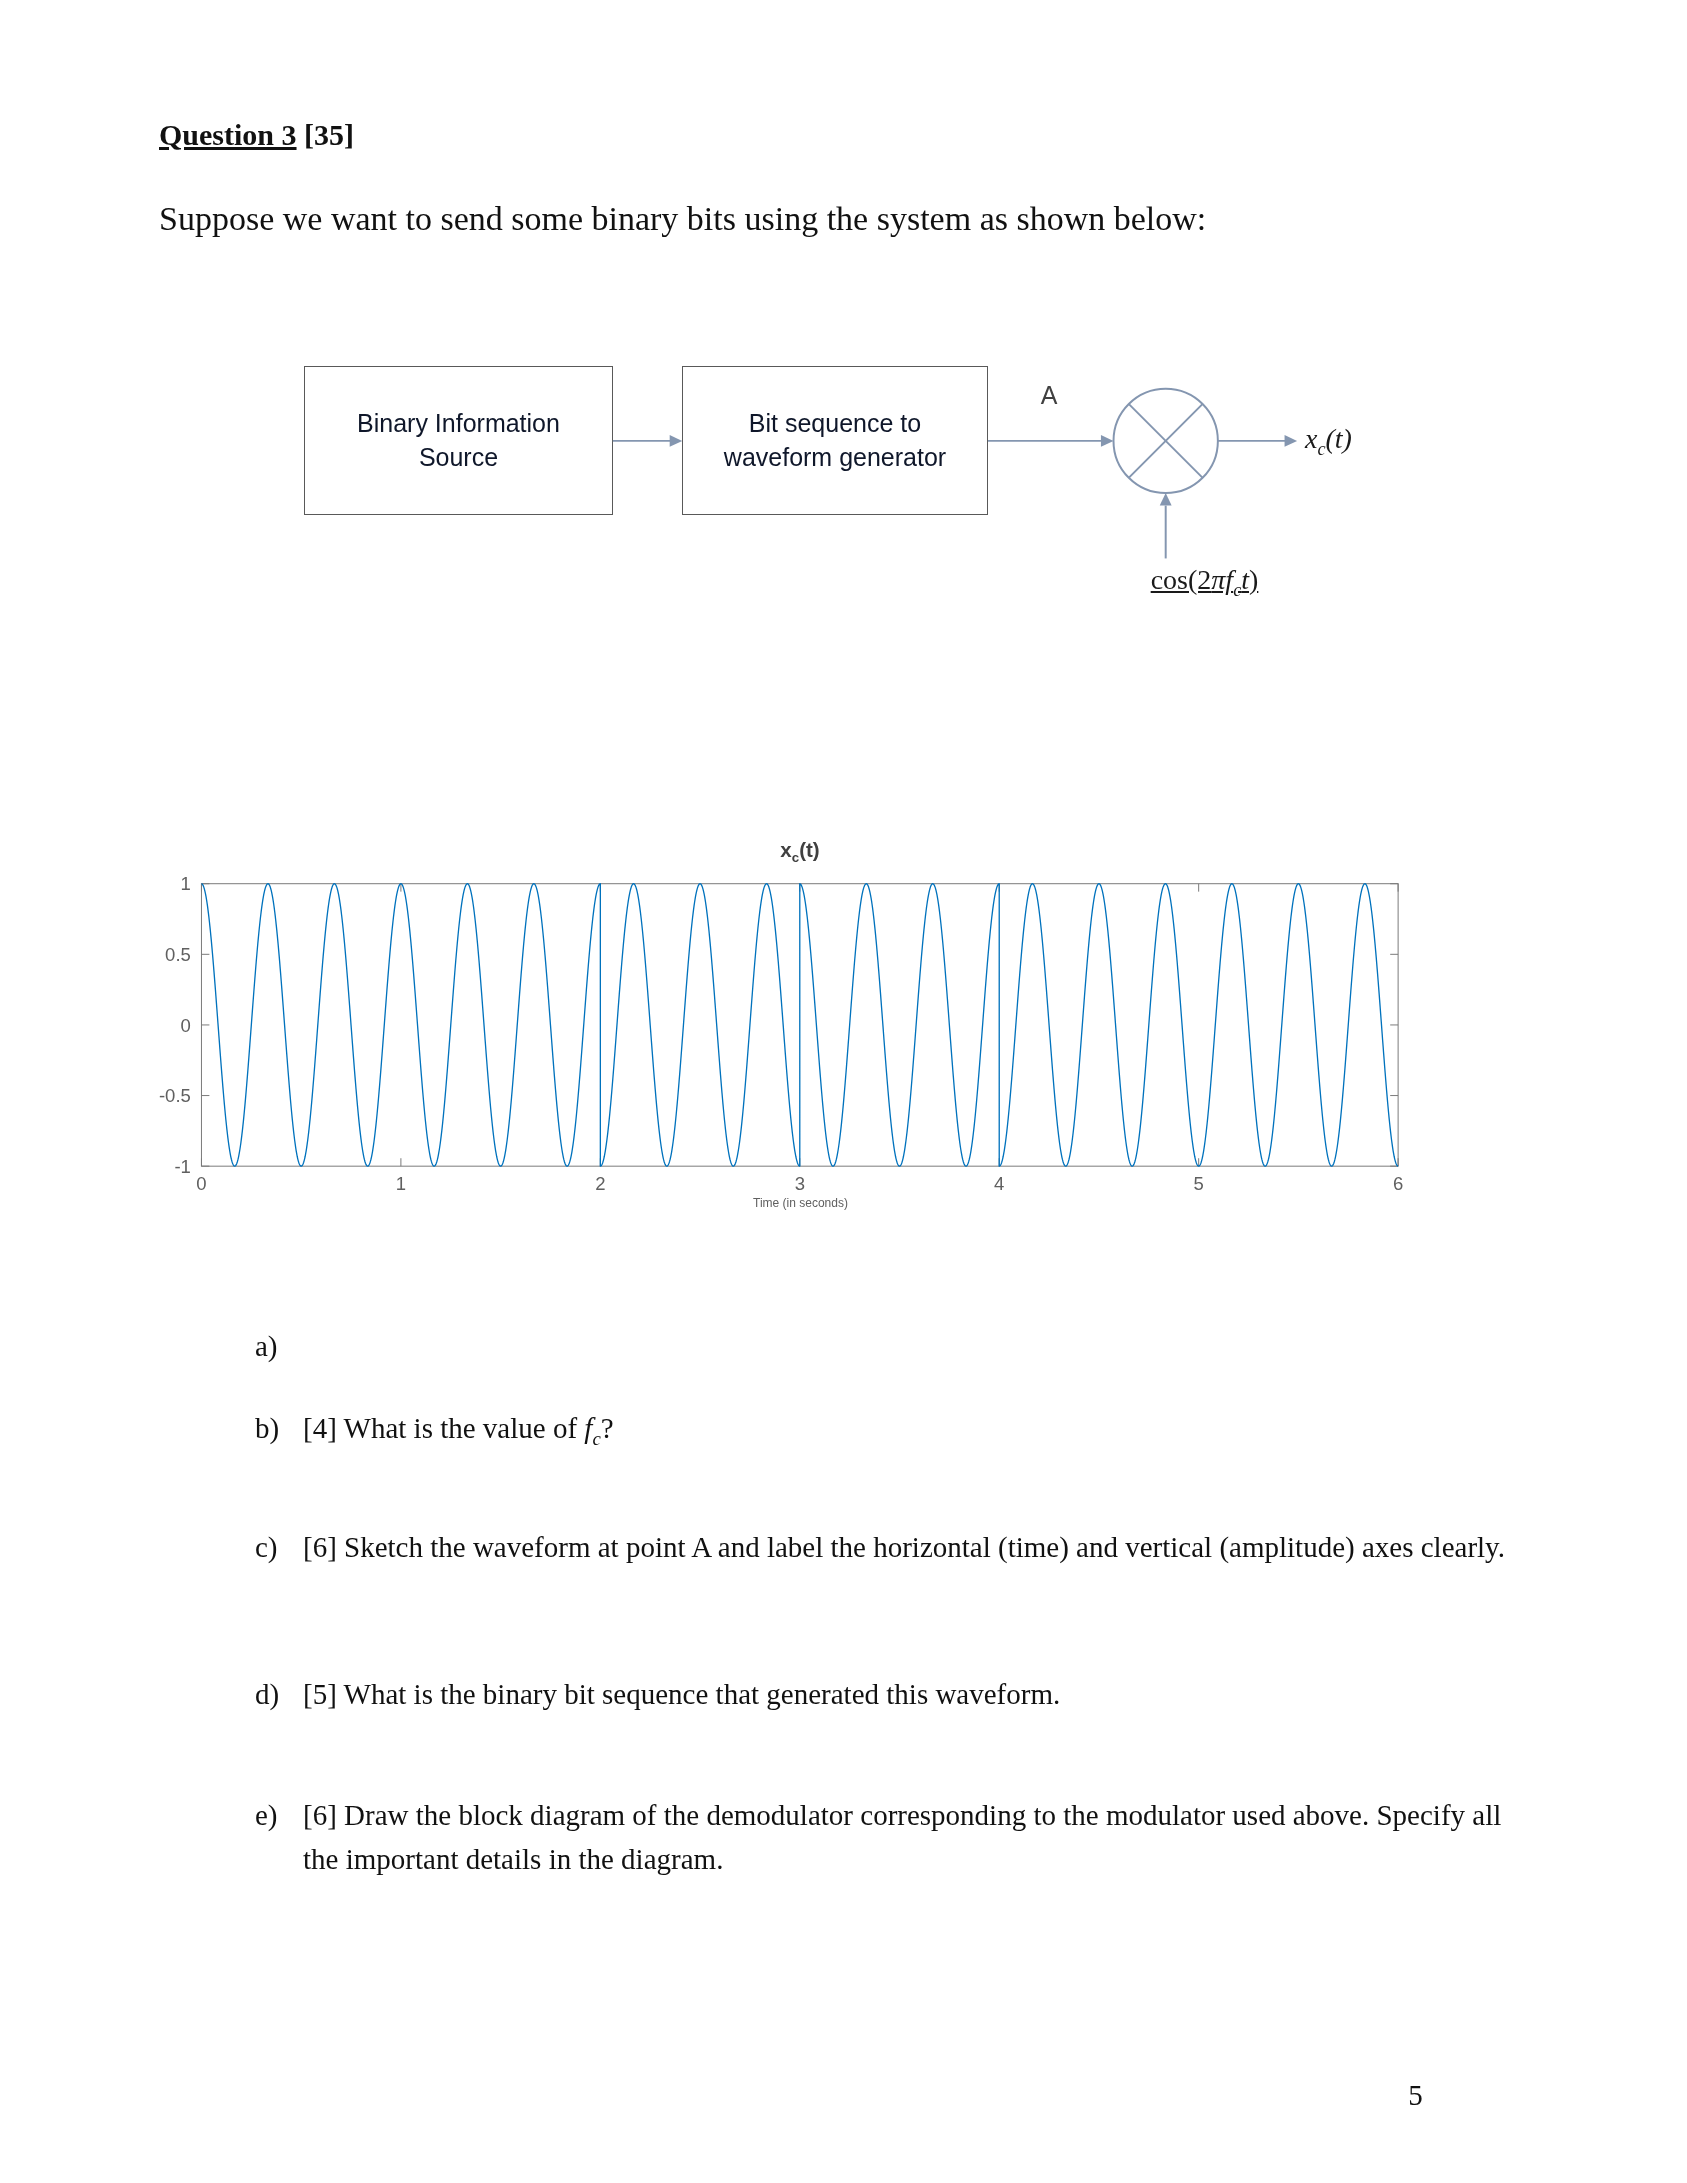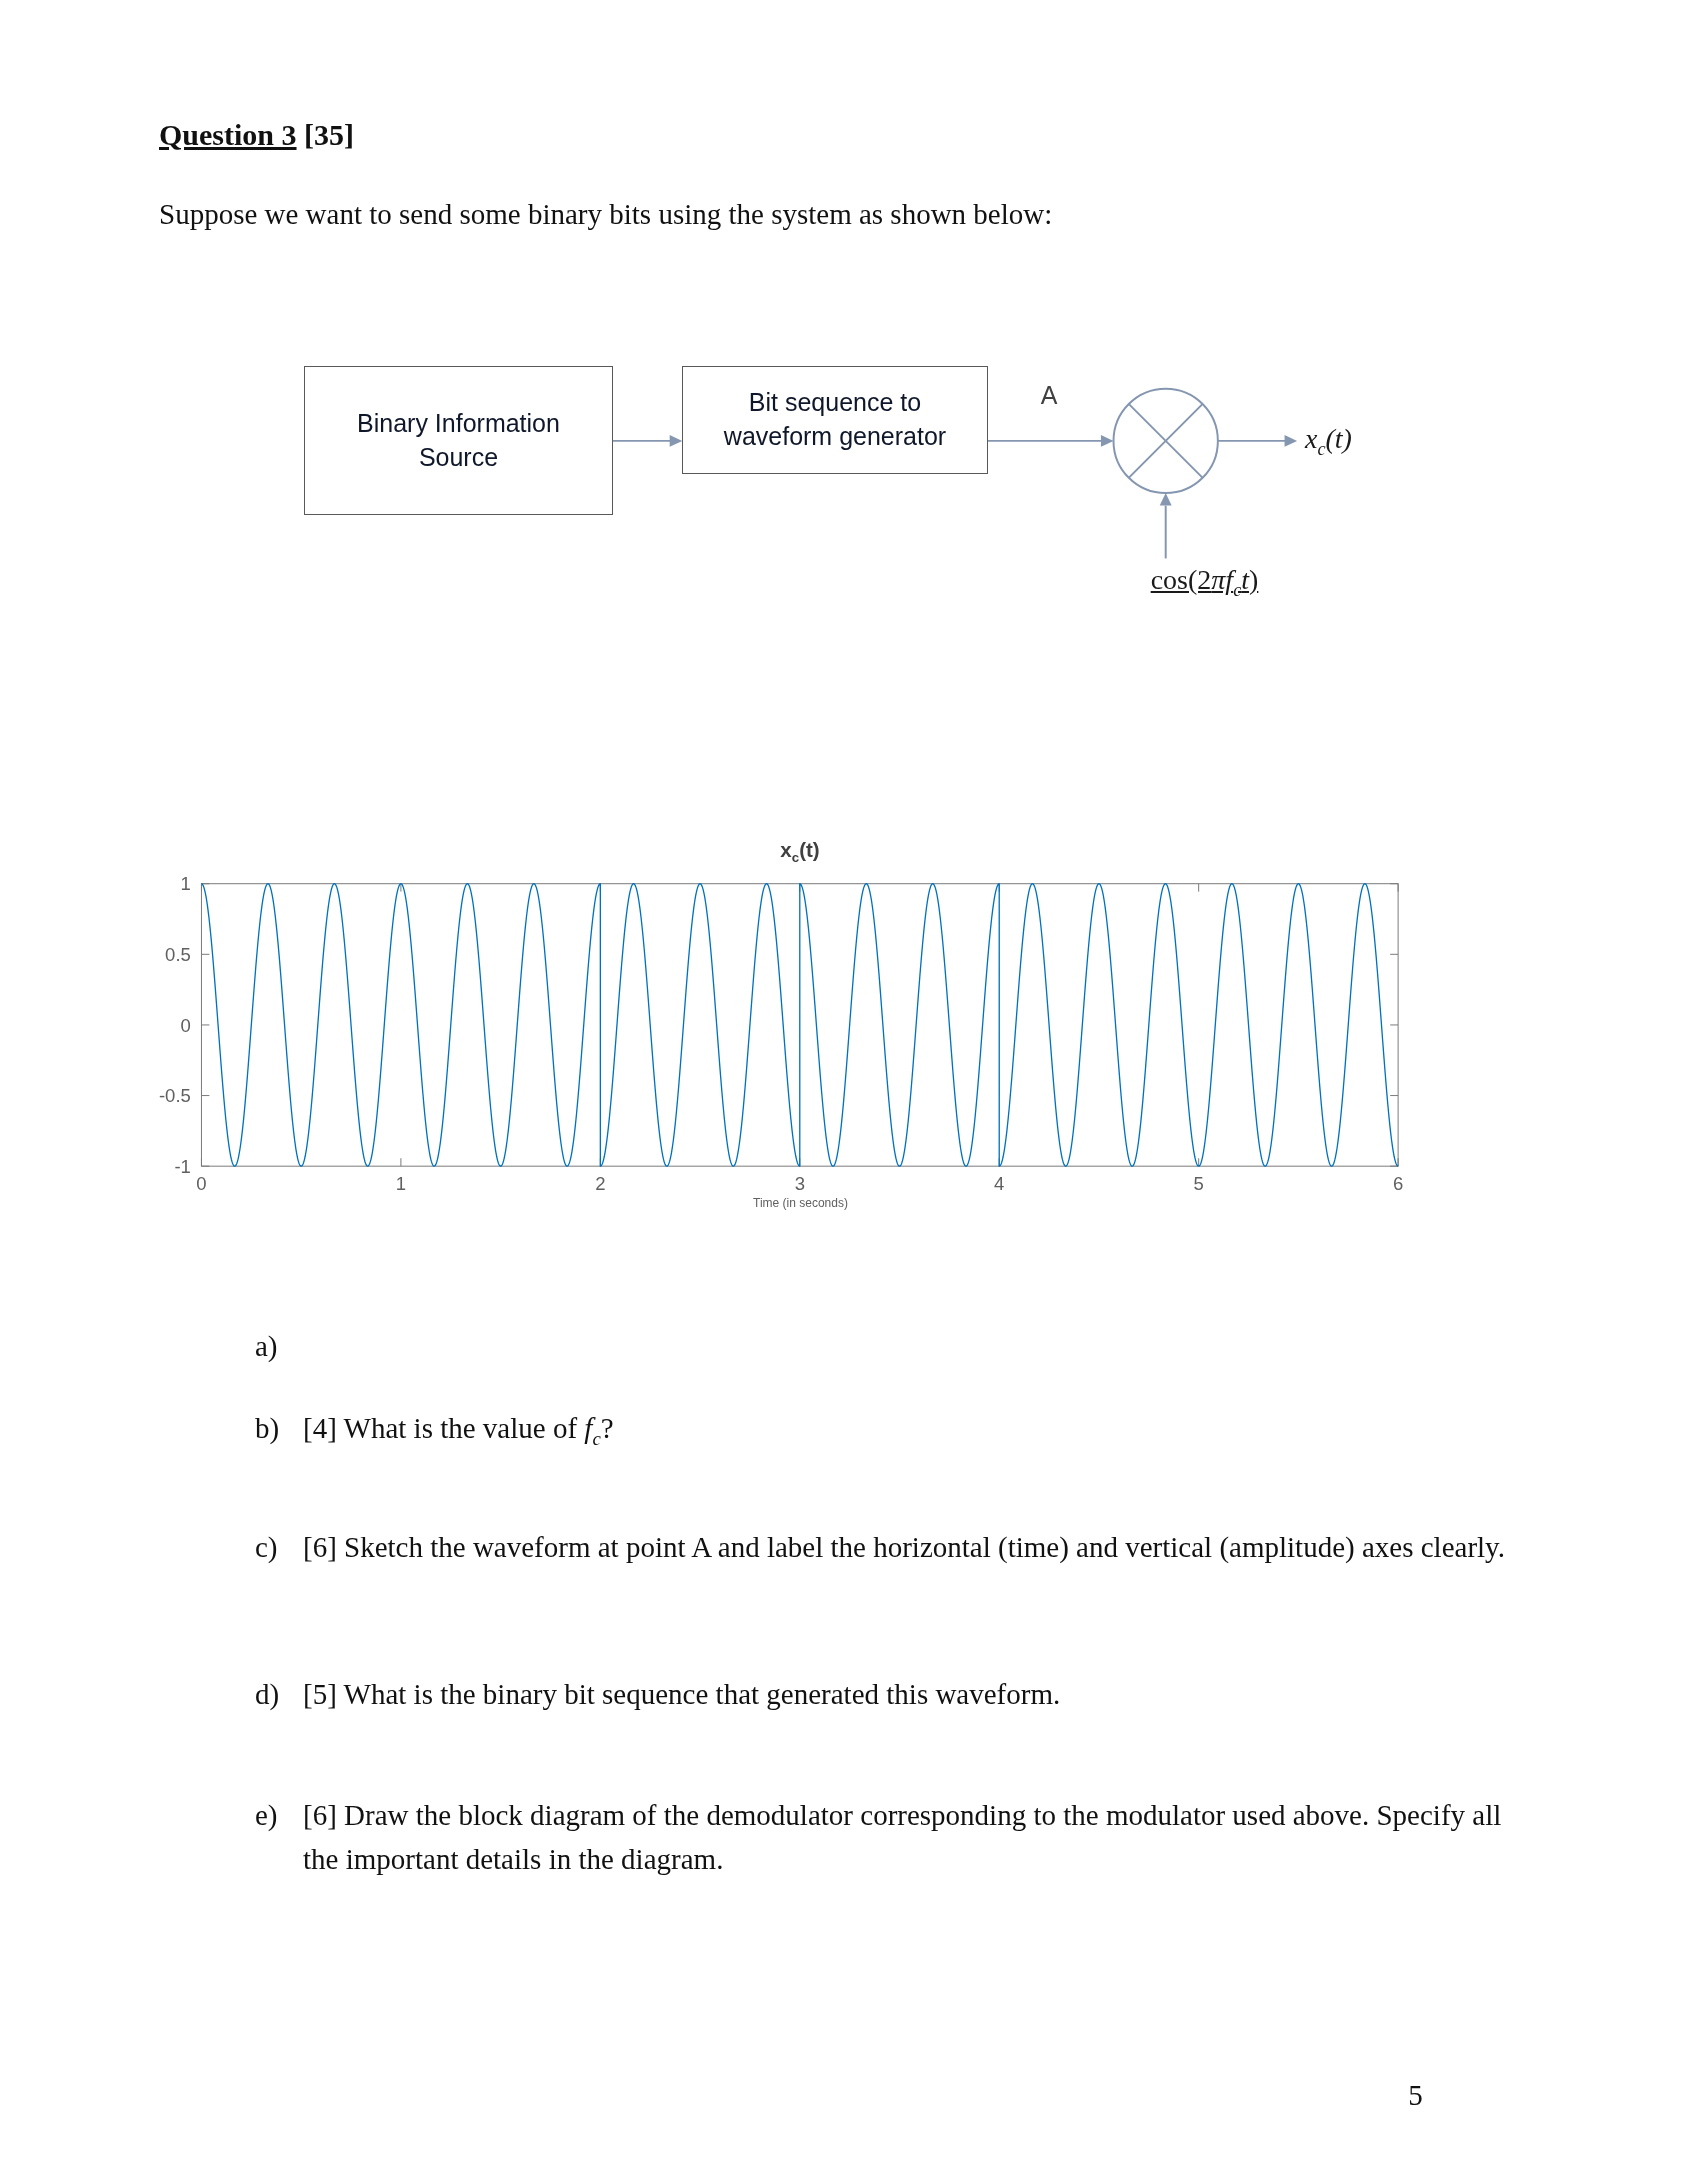--- a/index.html
+++ b/index.html
@@ -3,21 +3,21 @@
 <meta charset="utf-8">
 <style>
   html,body { margin:0; padding:0; background:#ffffff; }
   .page {
     position:relative; width:1687px; height:2183px; background:#ffffff;
     font-family:"Liberation Serif", serif; color:#111111; overflow:hidden;
   }
   .abs { position:absolute; }
   .q-title { left:159px; top:118px; font-size:30px; font-weight:bold;text-align:center; }
   .q-title .u { text-decoration:underline; }
-  .para { font-size:29px; line-height:1.5; }
+  .para { font-size:34px; line-height:1.5; }
   .intro1 { left:159px; top:193px; width:1389px; }
   .intro2 { left:206px; top:740px; width:1297px; }
   sub { font-size:65%; }
   .mi { font-style:italic; }
   
   .dg-box {
     position:absolute; border:1.3px solid #595959; box-sizing:border-box;
     display:flex; flex-direction:column; align-items:center; justify-content:center;
     font-family:"Liberation Sans", sans-serif; font-size:25px; color:#0f172a;
     line-height:1.35; text-align:center; background:#ffffff;
@@ -48,21 +48,21 @@
   <div class="abs q-title">
     <span class="u">Question 3</span><span>&nbsp;</span><span>[35]</span>
   </div>
 
   <div class="abs para intro1">Suppose we want to send some binary bits using the system as shown below:</div>
 
   <div class="dg-box" style="left:304px; top:366px; width:309px; height:149px;">
     <span>Binary Information</span>
     <span>Source</span>
   </div>
-  <div class="dg-box" style="left:682px; top:366px; width:306px; height:108px;">
+  <div class="dg-box" style="left:682px; top:366px; width:306px; height:149px;">
     <span>Bit sequence to</span>
     <span>waveform generator</span>
   </div>
 
   <svg class="abs" style="left:595px; top:357px;" width="827" height="284" viewBox="0 0 1250 430">
     <g stroke="#8496B0" stroke-width="3" fill="none">
       <line x1="26" y1="127" x2="114" y2="127"></line>
       <line x1="594" y1="127" x2="765" y2="127"></line>
       <line x1="942" y1="127" x2="1044" y2="127"></line>
       <line x1="863" y1="305" x2="863" y2="225"></line>

